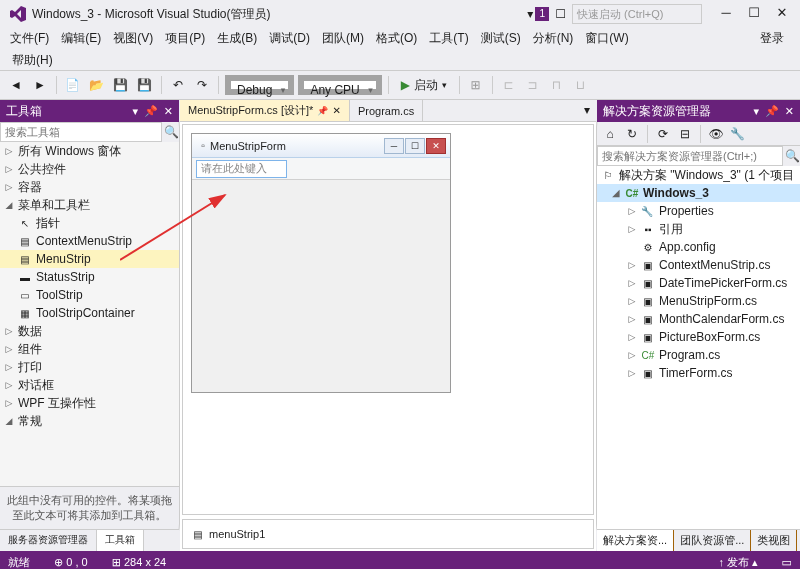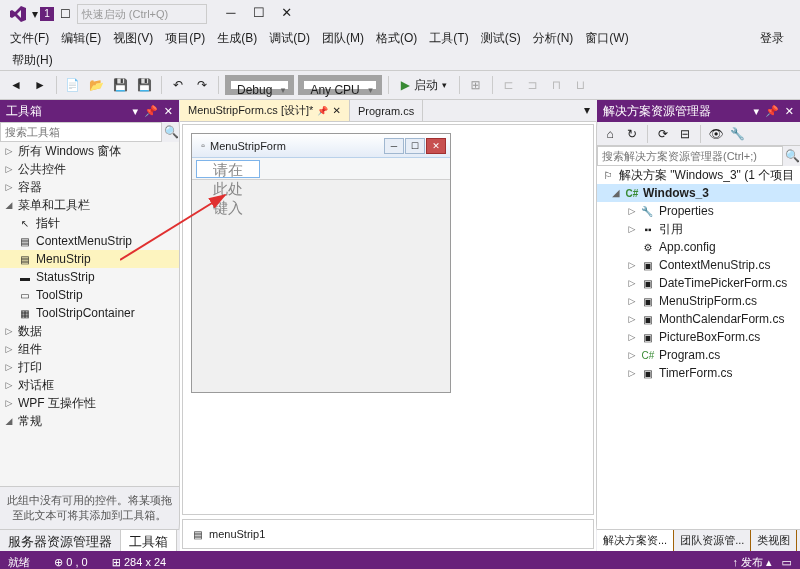--- a/index.html
+++ b/index.html
@@ -33,52 +33,53 @@
 .search-row input { flex: 1; border: 1px solid #ccc; height: 20px; padding: 0 4px; font-size: 11px; }
 .tree { flex: 1; overflow: hidden; background: #f5f5f5; }
 .tree-item { display: flex; align-items: center; height: 18px; padding: 0 4px; gap: 4px; font-size: 12px; }
 .tree-item.sel { background: #fdf4bf; }
 .tree-item.sel-blue { background: #cce8ff; }
 .tree-item.bold { font-weight: bold; }
 .tw { display: inline-block; width: 10px; text-align: center; font-size: 9px; color: #666; }
 .ico { width: 14px; height: 14px; display: inline-flex; align-items: center; justify-content: center; font-size: 10px; }
 .note { padding: 6px; font-size: 11px; color: #555; border-top: 1px solid #ccc; text-align: center; }
 .tabs-bottom { display: flex; height: 22px; border-top: 1px solid #ccc; background: #eeeef2; }
-.tabs-bottom div { padding: 3px 8px; font-size: 13px; border-right: 1px solid #ccc; }
+.tabs-bottom div { padding: 3px 8px; font-size: 10px; border-right: 1px solid #ccc; }
 .tabs-bottom .active { background: #fff; }
 .center { flex: 1; display: flex; flex-direction: column; background: #fff; }
 .doc-tabs { height: 22px; display: flex; background: #eeeef2; border-bottom: 1px solid #ccc; }
 .doc-tab { padding: 3px 8px; font-size: 11px; display: flex; align-items: center; gap: 4px; border-right: 1px solid #ccc; }
 .doc-tab.active { background: #fff4ce; }
 .doc-tab .pin { font-size: 9px; }
 .designer { flex: 1; position: relative; background: #fff; border: 1px solid #ccc; margin: 2px; }
 .form-window { position: absolute; left: 8px; top: 8px; width: 260px; height: 260px; border: 1px solid #9a9a9a; background: #f0f0f0; }
 .form-title { height: 24px; background: linear-gradient(#fff,#e4ecf7); display: flex; align-items: center; padding: 0 4px; border-bottom: 1px solid #b9d1ea; font-size: 11px; }
 .form-title .f-btns { margin-left: auto; display: flex; gap: 1px; }
 .f-btn { width: 20px; height: 16px; border: 1px solid #a0b7d0; background: #e8eef7; text-align: center; font-size: 9px; line-height: 14px; }
 .f-btn.x { background: #c75050; color: #fff; border-color: #a03030; }
 .menu-strip { height: 22px; background: #f5f6f7; border-bottom: 1px solid #d0d0d0; display: flex; align-items: center; padding: 0 4px; }
-.menu-input { border: 1px solid #7eb4ea; height: 18px; width: 64px; color: #888; font-size: 15px; padding: 0 16px; background: #fff; }
+.menu-input { border: 1px solid #7eb4ea; height: 18px; width: 91px; color: #888; font-size: 11px; padding: 0 4px; background: #fff; }
 .tray { height: 30px; margin: 2px; border: 1px solid #ccc; display: flex; align-items: center; padding: 0 8px; gap: 4px; font-size: 11px; background: #fff; }
 .sol-icons { height: 24px; display: flex; align-items: center; gap: 4px; padding: 0 4px; border-bottom: 1px solid #ccc; }
 .sol-icons .tb-btn { width: 18px; height: 18px; }
 .statusbar { height: 22px; background: #68217a; color: #fff; display: flex; align-items: center; padding: 0 8px; font-size: 11px; gap: 24px; }
-.statusbar .right { margin-left: auto; display: flex; gap: 10px; align-items: center; }
+.statusbar .right { margin-left: auto; display: flex; gap: 24px; align-items: center; }
 .arrow { position: absolute; left: 120px; top: 190px; pointer-events: none; z-index: 50; }
 .r-tabs { display: flex; height: 22px; border-top: 1px solid #ccc; }
 .r-tabs div { padding: 3px 6px; font-size: 11px; border-right: 1px solid #a16207; white-space: nowrap; overflow: hidden; }
 .r-tabs .active { background: #fff; }
 </style>
 </head>
 <body>
 
 <div class="titlebar">
   <svg class="vs-logo" viewBox="0 0 16 16">
       <path fill="#68217a" d="M11 0l5 2v12l-5 2-6-6-3 2-2-1V5l2-1 3 2 6-6zm0 4L7 8l4 4V4z"></path>
     </svg>
+  <span class="title-text">Windows_3 - Microsoft Visual Studio(管理员)</span>
   <div class="title-icons">
     <span>▾</span>
     <span class="badge">1</span>
     <span style="margin:0 4px">☐</span>
     <div class="search-box">快速启动 (Ctrl+Q)</div>
     <div class="win-btns">
       <div class="win-btn">─</div>
       <div class="win-btn">☐</div>
       <div class="win-btn">✕</div>
     </div>

